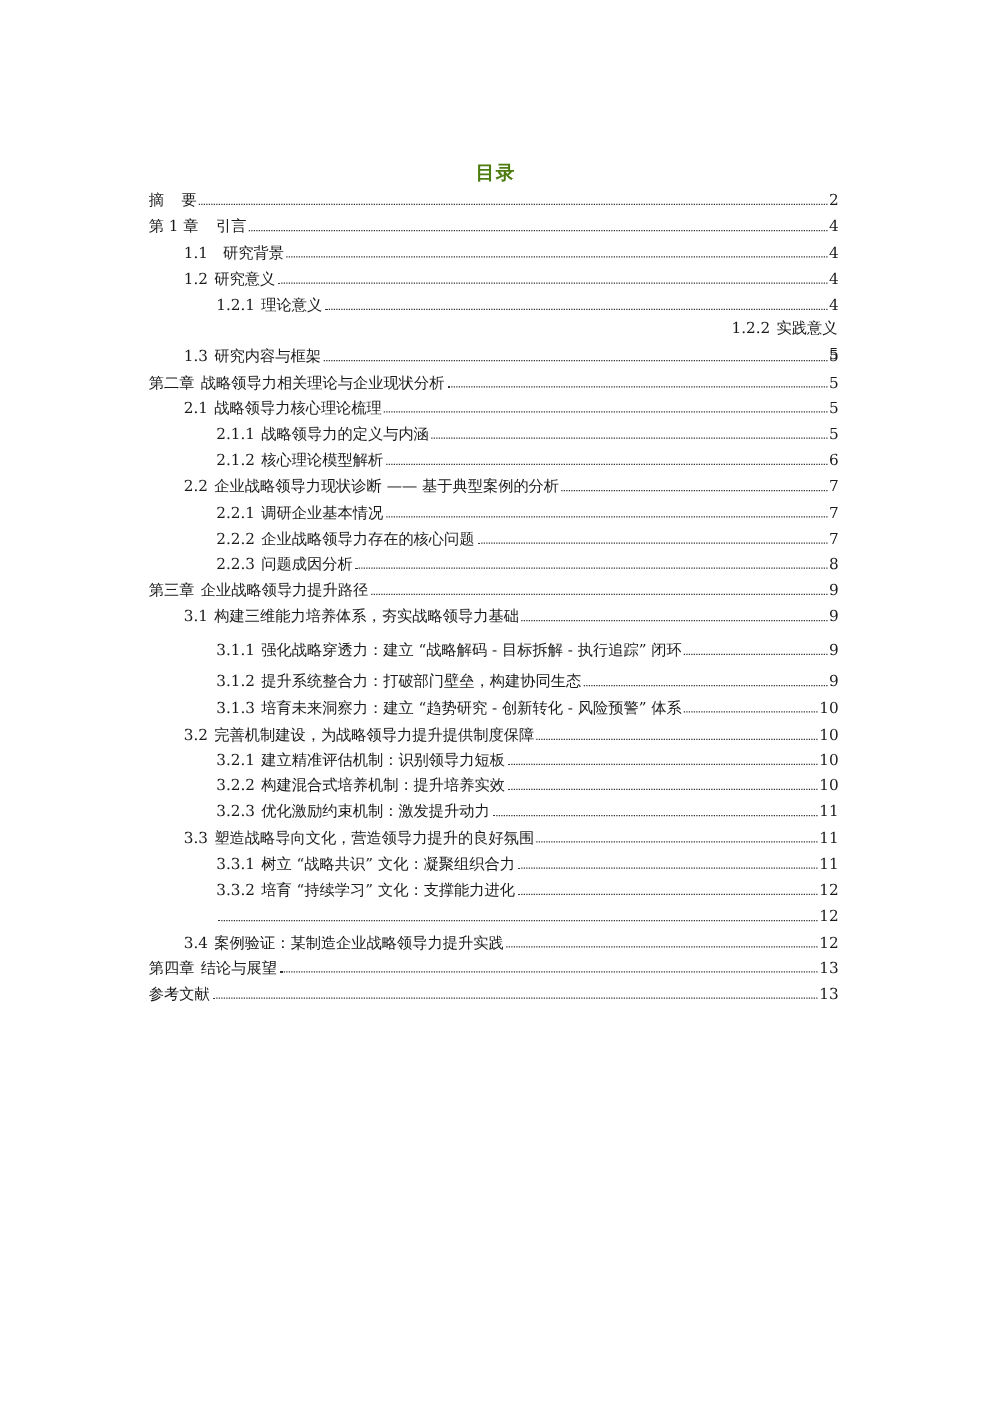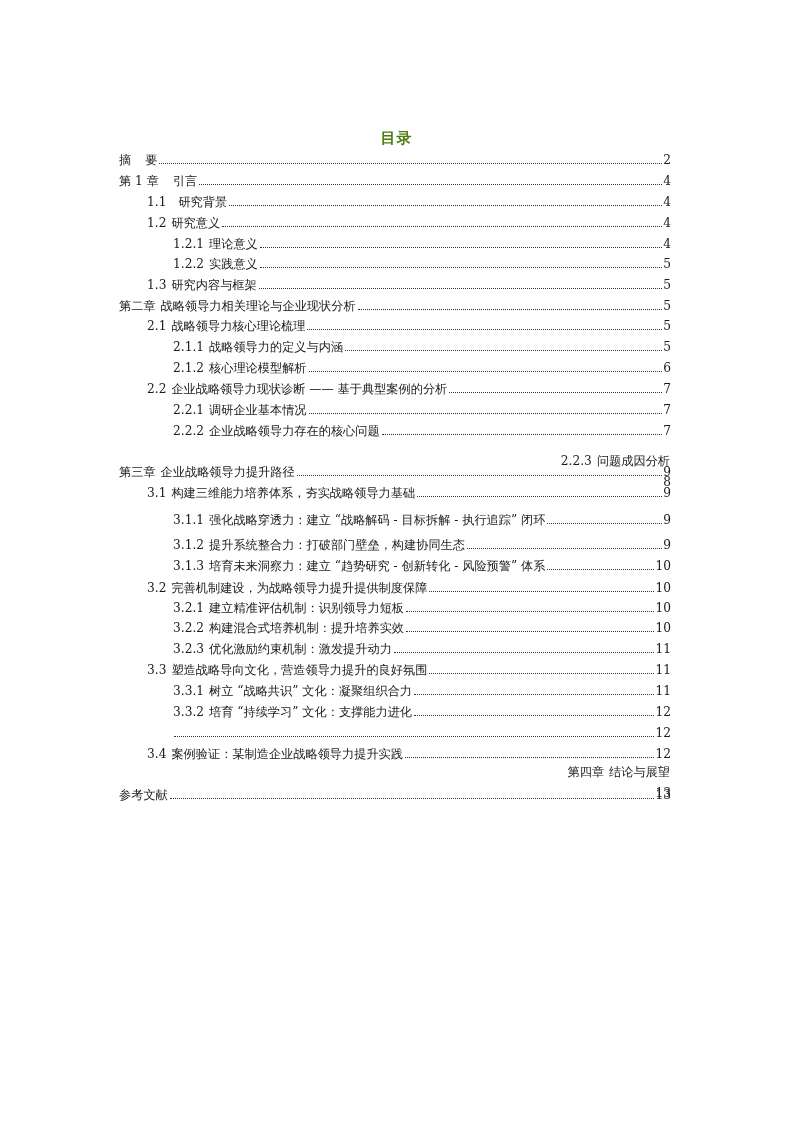--- a/index.html
+++ b/index.html
@@ -55,21 +55,21 @@
     <div class="toc-entry l2" style="top: 213px;">
     <span class="toc-label"><span class="toc-num">1.2</span><span class="toc-text">研究意义</span></span>
     <span class="toc-leader"></span>
     <span class="toc-page">4</span>
   </div>
     <div class="toc-entry l3" style="top: 234px;">
     <span class="toc-label"><span class="toc-num">1.2.1</span><span class="toc-text">理论意义</span></span>
     <span class="toc-leader"></span>
     <span class="toc-page">4</span>
   </div>
-    <div class="toc-entry l3" style="top: 254px;">
+    <div class="toc-entry l3" style="top: 254px; flex-direction: column;">
     <span class="toc-label"><span class="toc-num">1.2.2</span><span class="toc-text">实践意义</span></span>
     <span class="toc-leader"></span>
     <span class="toc-page">5</span>
   </div>
     <div class="toc-entry l2" style="top: 275px;">
     <span class="toc-label"><span class="toc-num">1.3</span><span class="toc-text">研究内容与框架</span></span>
     <span class="toc-leader"></span>
     <span class="toc-page">5</span>
   </div>
     <div class="toc-entry l1" style="top: 296px;">
@@ -100,21 +100,21 @@
     <div class="toc-entry l3" style="top: 400px;">
     <span class="toc-label"><span class="toc-num">2.2.1</span><span class="toc-text">调研企业基本情况</span></span>
     <span class="toc-leader"></span>
     <span class="toc-page">7</span>
   </div>
     <div class="toc-entry l3" style="top: 421px;">
     <span class="toc-label"><span class="toc-num">2.2.2</span><span class="toc-text">企业战略领导力存在的核心问题</span></span>
     <span class="toc-leader"></span>
     <span class="toc-page">7</span>
   </div>
-    <div class="toc-entry l3" style="top: 453px; flex-direction: column;">
+    <div class="toc-entry l3" style="top: 441px;">
     <span class="toc-label"><span class="toc-num">2.2.3</span><span class="toc-text">问题成因分析</span></span>
     <span class="toc-leader"></span>
     <span class="toc-page">8</span>
   </div>
     <div class="toc-entry l1" style="top: 462px;">
     <span class="toc-label"><span class="toc-num">第三章</span><span class="toc-text">企业战略领导力提升路径</span></span>
     <span class="toc-leader"></span>
     <span class="toc-page">9</span>
   </div>
     <div class="toc-entry l2" style="top: 483px;">
@@ -174,21 +174,21 @@
   </div>
     <div class="toc-entry l3" style="top: 723px;">
     <span class="toc-leader"></span>
     <span class="toc-page">12</span>
   </div>
     <div class="toc-entry l2" style="top: 744px;">
     <span class="toc-label"><span class="toc-num">3.4</span><span class="toc-text">案例验证：某制造企业战略领导力提升实践</span></span>
     <span class="toc-leader"></span>
     <span class="toc-page">12</span>
   </div>
-    <div class="toc-entry l1" style="top: 764px; flex-direction: column;">
+    <div class="toc-entry l1" style="top: 764px;">
     <span class="toc-label"><span class="toc-num">第四章</span><span class="toc-text">结论与展望</span></span>
     <span class="toc-leader"></span>
     <span class="toc-page">13</span>
   </div>
     <div class="toc-entry l1" style="top: 785px;">
     <span class="toc-label"><span class="toc-num" style="margin-right: 0px;"></span><span class="toc-text">参考文献</span></span>
     <span class="toc-leader"></span>
     <span class="toc-page">13</span>
   </div>
   </div>

